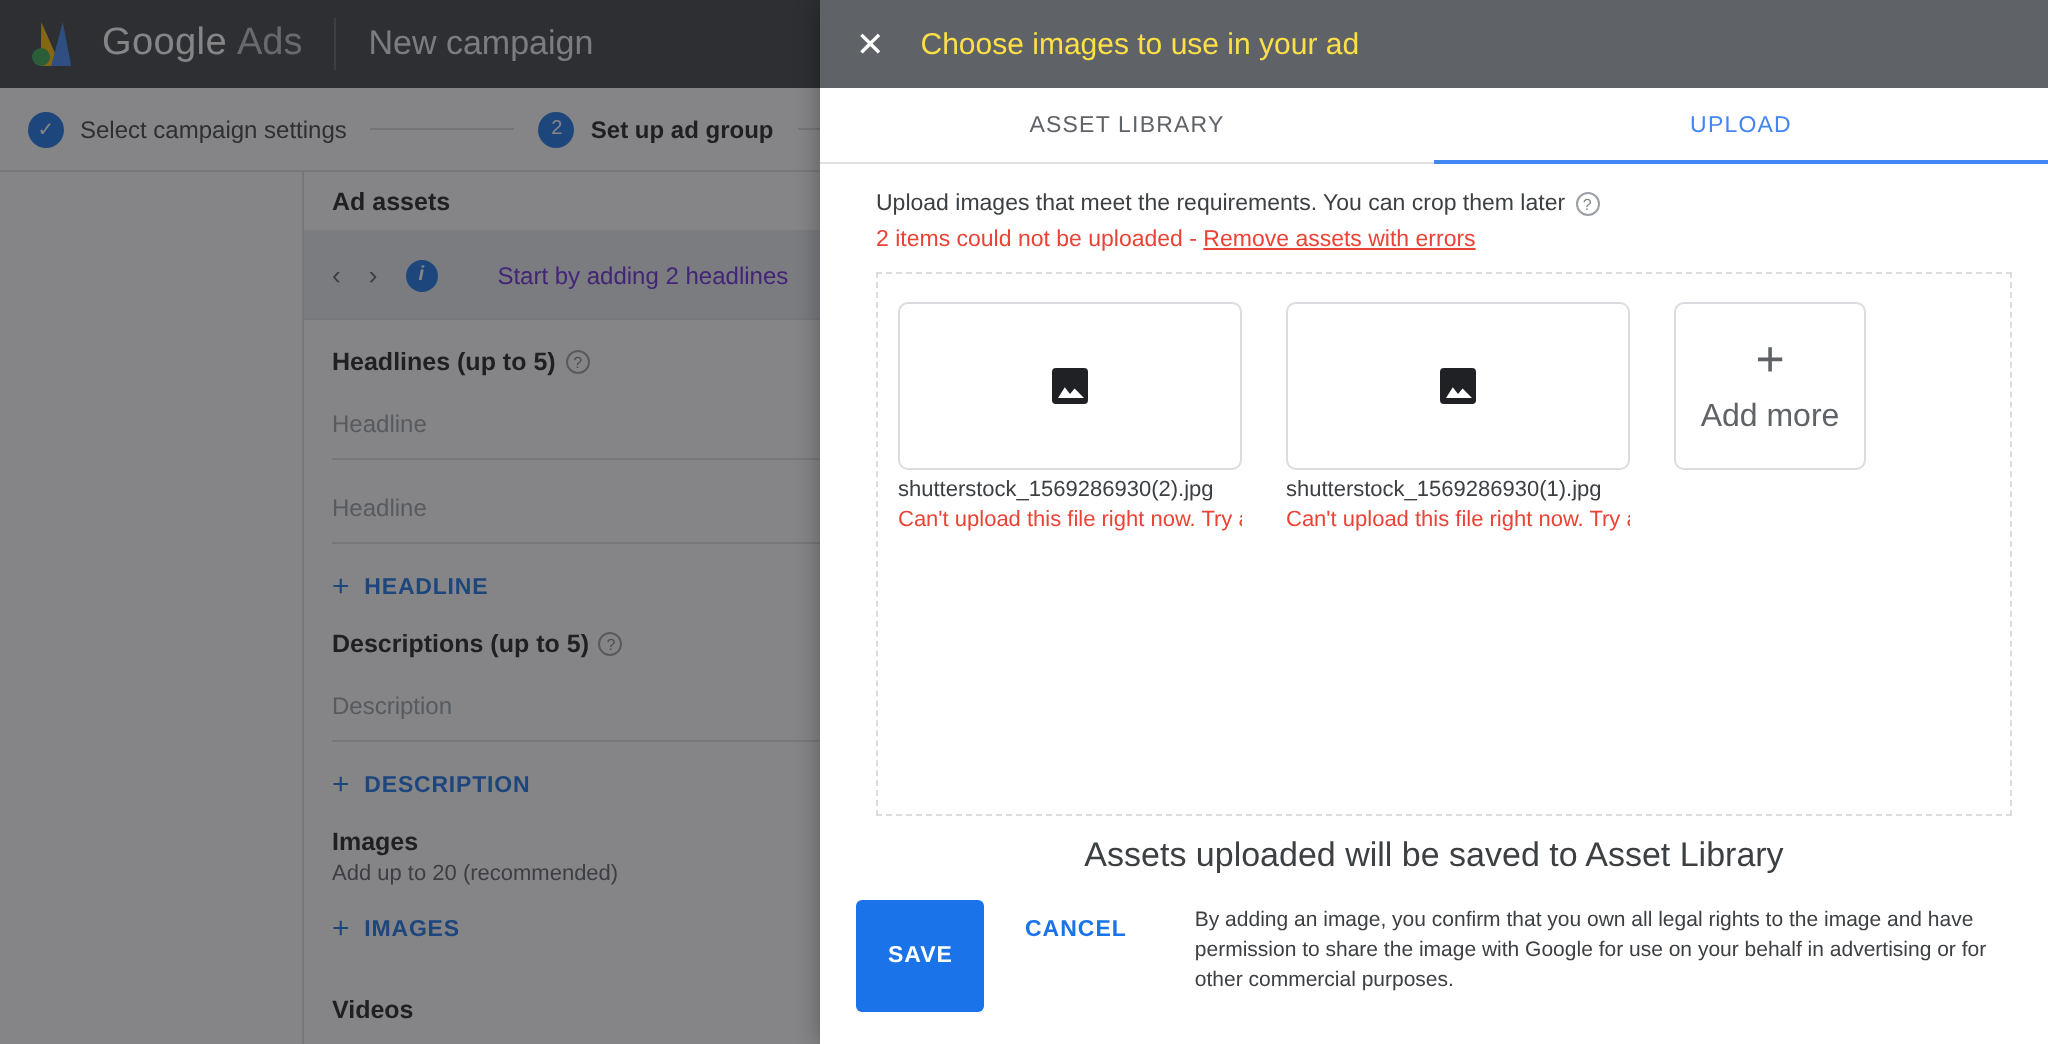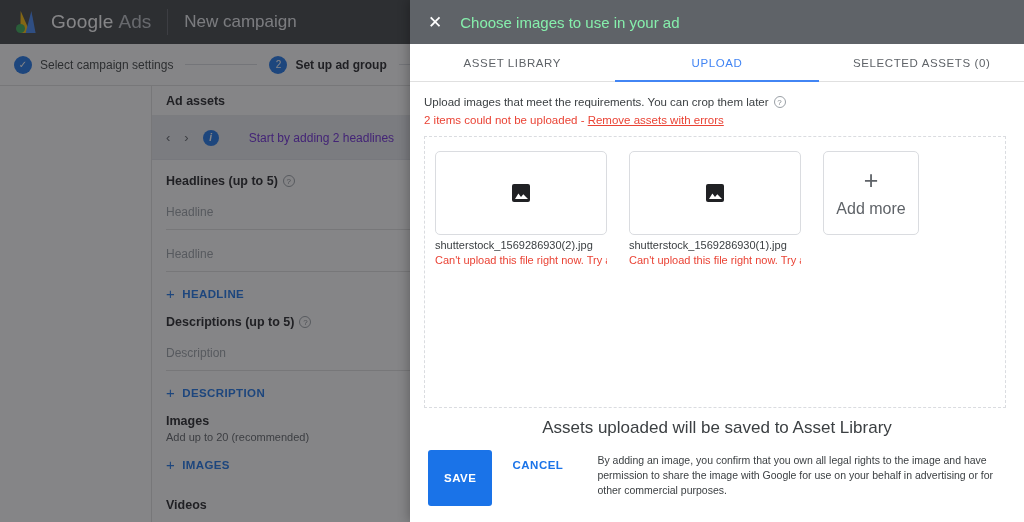--- a/index.html
+++ b/index.html
@@ -106,33 +106,33 @@
   .modal {
     position: absolute; left: 410px; top: 0; width: 614px; height: 522px;
     background: #ffffff; display: flex; flex-direction: column;
     box-shadow: -2px 0 10px rgba(0,0,0,.25);
   }
   .modal-head {
     height: 44px; background: #5f6368; display: flex; align-items: center;
     padding-left: 18px; gap: 18px; flex: none;
   }
   .x-btn { color: #fff; font-size: 17px; line-height: 1; cursor: pointer; }
-  .modal-title { color: #86efac; font-size: 15px; }
+  .modal-title { color: #fde047; font-size: 15px; }
 
   .tabs { height: 38px; display: flex; flex: none; border-bottom: 1px solid #e0e0e0; background: #fff; }
   .tab {
     flex: 1; display: flex; align-items: center; justify-content: center;
     font-size: 11.5px; letter-spacing: .6px; color: #5f6368; position: relative; cursor: pointer;
   }
   .tab.active { color: #4285f4; }
   .tab.active::after {
     content: ""; position: absolute; left: 0; right: 0; bottom: -1px; height: 2px; background: #4285f4;
   }
 
-  .modal-body { flex: 1; padding: 14px 18px 0 14px; overflow: hidden; display: flex; flex-direction: column; }
+  .modal-body { flex: 1; padding: 14px 18px 0 28px; overflow: hidden; display: flex; flex-direction: column; }
   .upload-hint { font-size: 11.5px; color: #3c4043; display: flex; align-items: center; gap: 5px; }
   .error-line { font-size: 11.5px; color: #ea4335; margin-top: 6px; }
   .error-link { color: #ea4335; text-decoration: underline; cursor: pointer; }
 
   .dropzone {
     margin-top: 10px; flex: 1; border: 1px dashed #dadce0;
     padding: 14px 10px 0 10px; display: flex; align-items: flex-start; gap: 22px;
   }
   .asset { width: 172px; }
   .asset-thumb {
@@ -281,23 +281,20 @@
       <span class="modal-title">Choose images to use in your ad</span>
     </div>
 
     <div class="tabs">
       <div class="tab">
         <span>ASSET LIBRARY</span>
       </div>
       <div class="tab active">
         <span>UPLOAD</span>
       </div>
-      <div class="tab">
-        <span>SELECTED ASSETS (0)</span>
-      </div>
     </div>
 
     <div class="modal-body">
 
       <div class="upload-hint">
         <span>Upload images that meet the requirements. You can crop them later</span>
         <span class="help-circle">?</span>
       </div>
 
       <div class="error-line">

